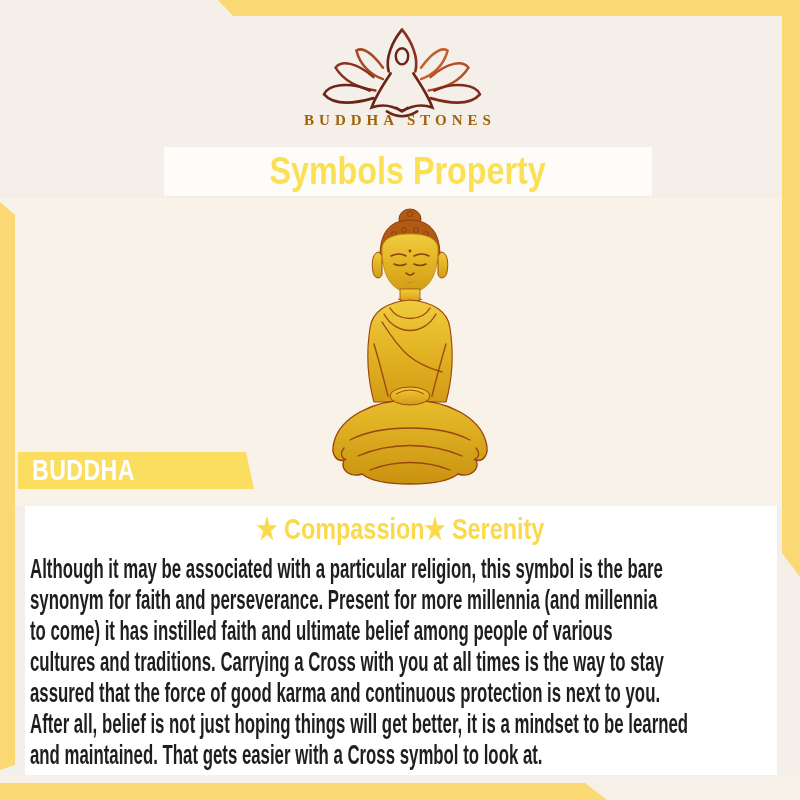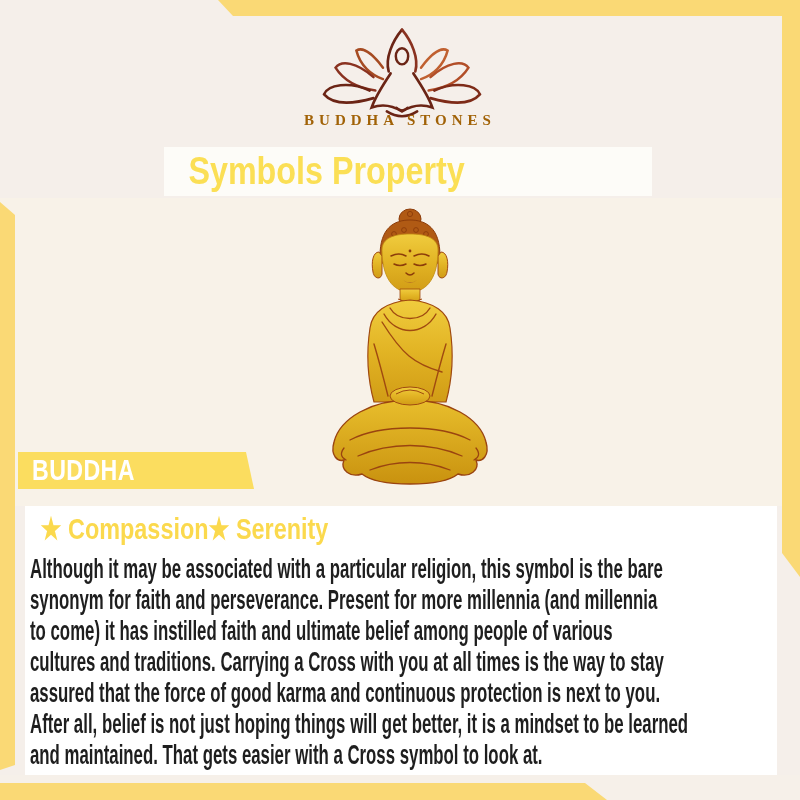--- a/index.html
+++ b/index.html
@@ -24,38 +24,38 @@
     clip-path:polygon(0 0,585px 0,607px 17px,0 17px);}
 
   
   .logo-wrap{position:absolute;left:312px;top:24px;width:180px;height:95px;}
   .brand-name{position:absolute;left:0;top:112px;width:800px;text-align:center;
     font-family:"Liberation Serif",serif;font-weight:600;font-size:15px;
     letter-spacing:5px;color:#a16207;}
 
   
   .heading-band{position:absolute;left:164px;top:147px;width:488px;height:49px;
-    background:#FDFCF8;text-align:left;line-height:49px;}
+    background:#FDFCF8;text-align:center;line-height:49px;}
   .heading-band .title{display:inline-block;transform:scaleX(.85);
     font-weight:bold;font-size:38px;color:#FBDF55;letter-spacing:0;}
 
   
   .statue-wrap{position:absolute;left:310px;top:203px;width:200px;height:292px;}
 
   
   .badge{position:absolute;left:18px;top:452px;width:236px;height:37px;background:#FBDD5F;
     clip-path:polygon(0 0,228px 0,236px 37px,0 37px);line-height:37px;}
   .badge .badge-label{display:inline-block;transform:scaleX(.8);transform-origin:left center;
     margin-left:14px;font-weight:bold;font-size:29px;color:#FFFFFF;letter-spacing:.5px;}
 
   
   .panel{position:absolute;left:25px;top:506px;width:752px;height:269px;background:#FFFFFF;}
 
   .traits-line{position:absolute;left:0;top:512px;width:800px;height:34px;line-height:34px;
-    }
+    text-align:center;}
   .traits-line .traits-text{display:inline-block;transform:scaleX(.78);
     font-weight:bold;font-size:30px;color:#FBD94D;}
 
   .paragraph{position:absolute;left:30px;top:553px;width:166%;
     transform:scaleX(.60);transform-origin:left top;}
   .paragraph .para-line{white-space:nowrap;font-weight:bold;font-size:28px;
     line-height:31px;color:#1E1E1E;}
 </style>
 </head>
 <body>

